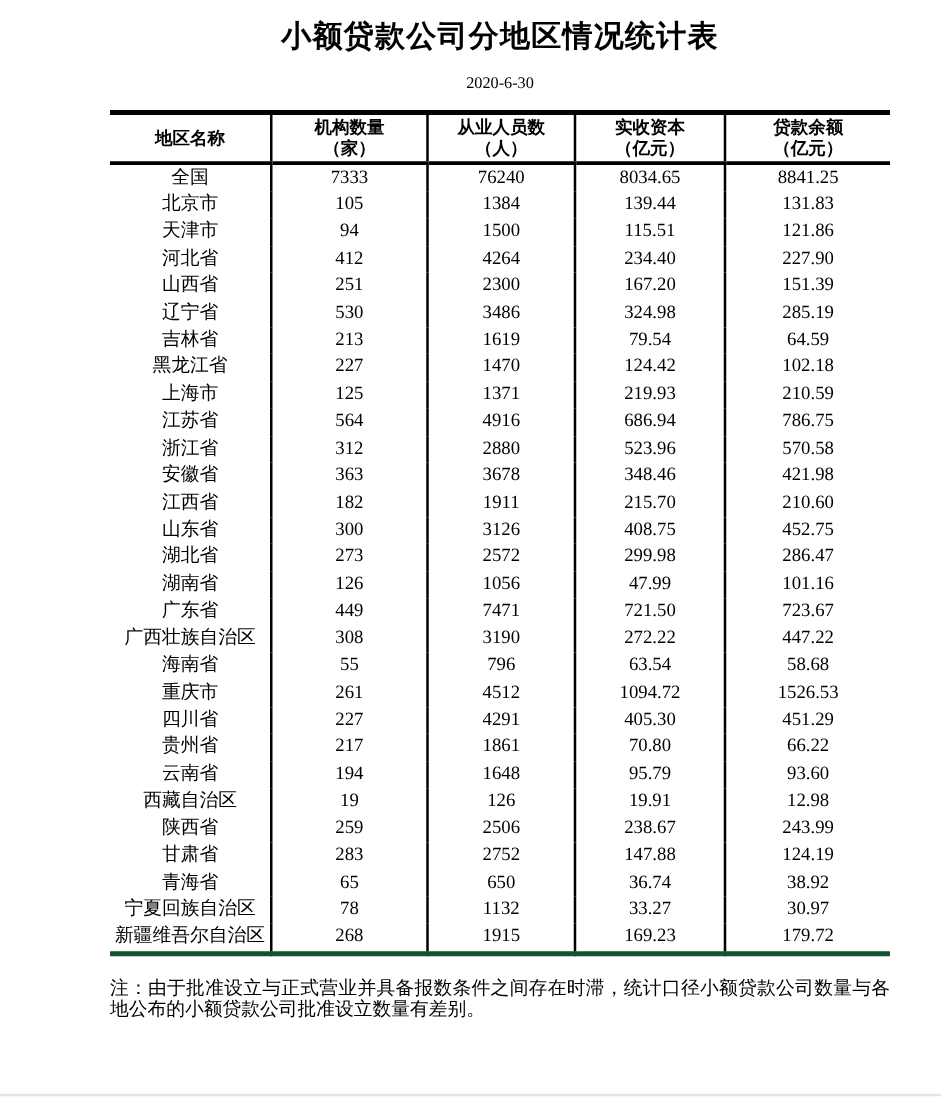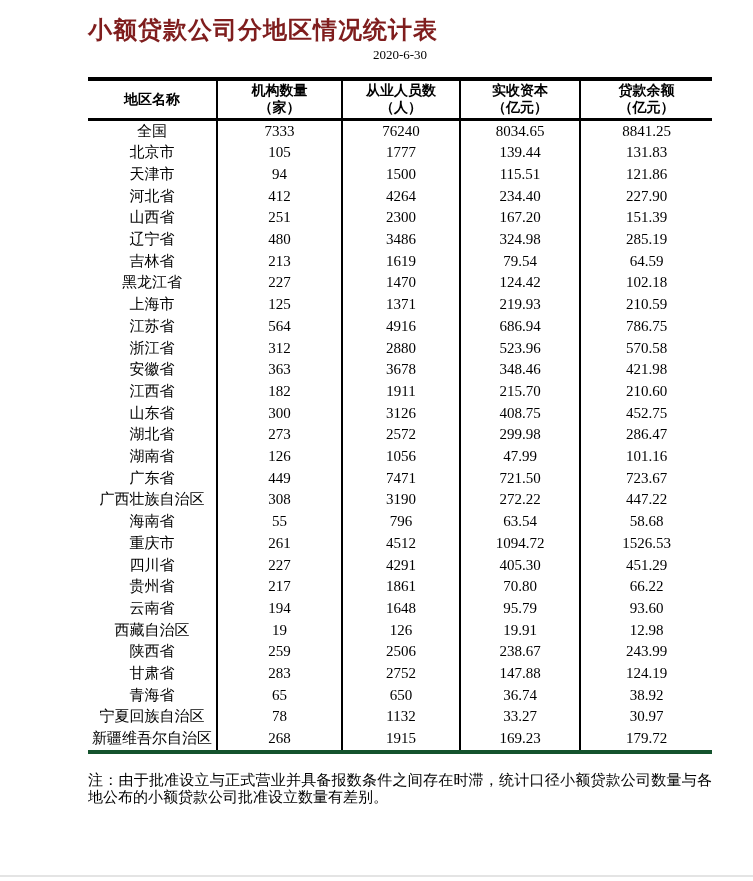--- a/index.html
+++ b/index.html
@@ -10,33 +10,33 @@
     font-family: "Liberation Serif", "DejaVu Serif", serif;
     color: #000;
   }
   .page {
     position: absolute;
     left: 88px; top: 0;
     width: 624px;
   }
   .report-title {
     margin: 16px 0 0 0;
-    text-align: left;
+    text-align: center;
     font-family: "Liberation Sans", "DejaVu Sans", sans-serif;
     font-weight: bold;
     font-size: 24px;
     line-height: 28px;
     letter-spacing: 1px;
-    color: #7f1d1d;
+    color: #000000;
   }
   .report-date {
     text-align: center;
     font-size: 13px;
     line-height: 16px;
-    margin-top: 3px;
+    margin-top: 14px;
     font-family: "Liberation Serif", "DejaVu Serif", serif;
   }
   table.stat-table {
     width: 624px;
     table-layout: fixed;
     border-collapse: collapse;
     margin-top: 14px;
     border-top: 4px solid #000;
     border-bottom: 4px solid #14532d;
   }
@@ -123,21 +123,21 @@
         <tr>
           <td>全国</td>
           <td>7333</td>
           <td>76240</td>
           <td>8034.65</td>
           <td>8841.25</td>
         </tr>
         <tr>
           <td>北京市</td>
           <td>105</td>
-          <td>1777</td>
+          <td>1384</td>
           <td>139.44</td>
           <td>131.83</td>
         </tr>
         <tr>
           <td>天津市</td>
           <td>94</td>
           <td>1500</td>
           <td>115.51</td>
           <td>121.86</td>
         </tr>
@@ -150,21 +150,21 @@
         </tr>
         <tr>
           <td>山西省</td>
           <td>251</td>
           <td>2300</td>
           <td>167.20</td>
           <td>151.39</td>
         </tr>
         <tr>
           <td>辽宁省</td>
-          <td>480</td>
+          <td>530</td>
           <td>3486</td>
           <td>324.98</td>
           <td>285.19</td>
         </tr>
         <tr>
           <td>吉林省</td>
           <td>213</td>
           <td>1619</td>
           <td>79.54</td>
           <td>64.59</td>

